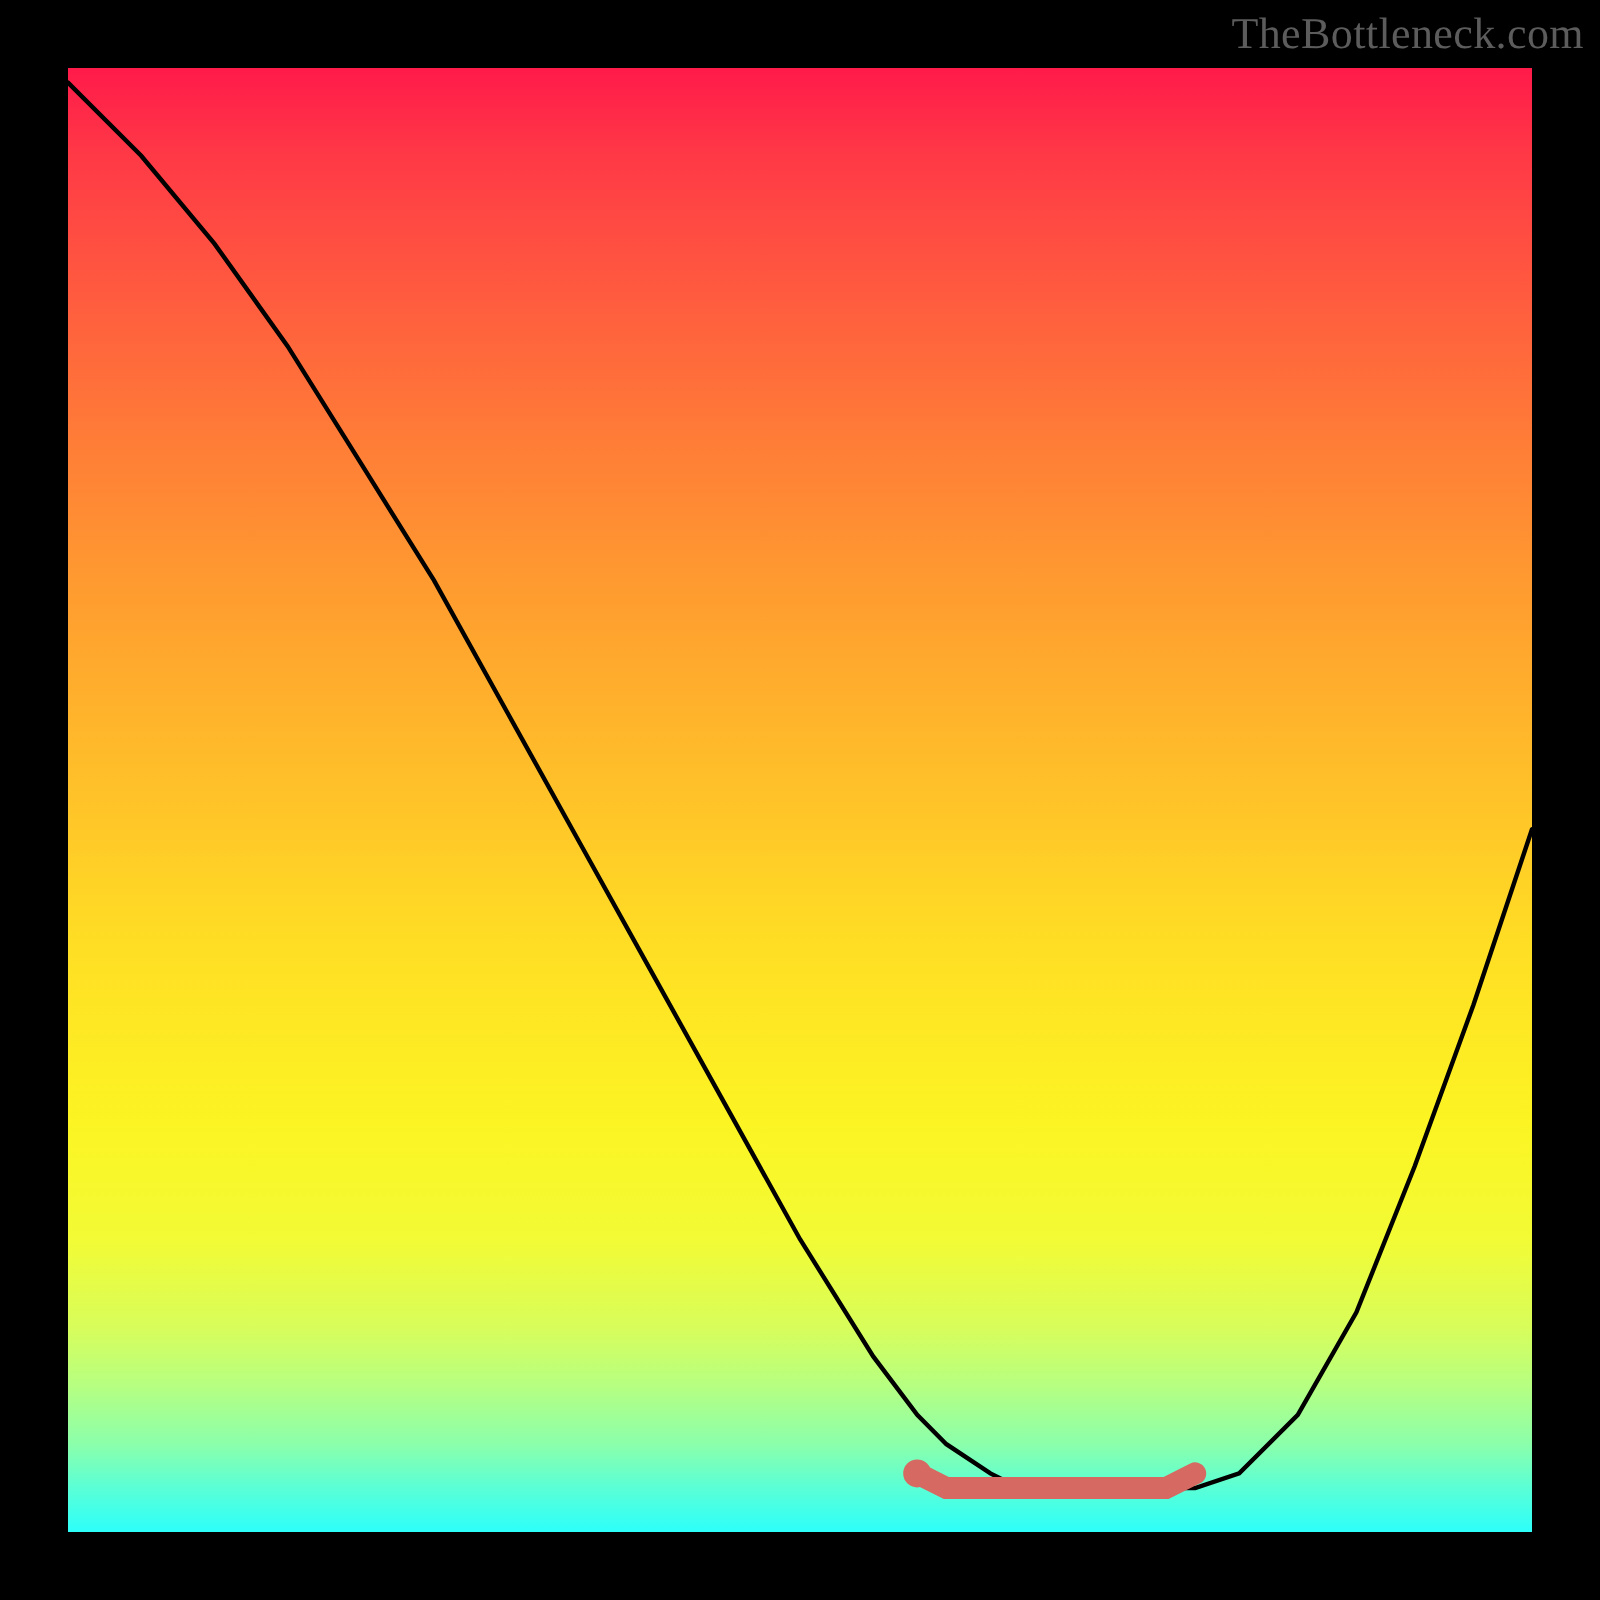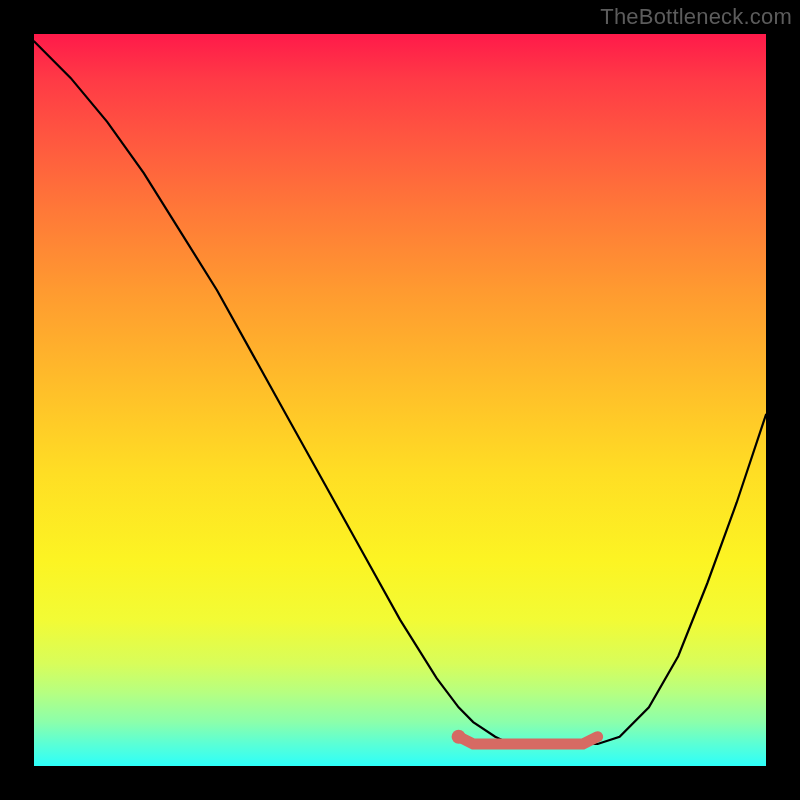--- a/index.html
+++ b/index.html
@@ -13,20 +13,21 @@
   }
   .watermark {
     position: absolute;
     top: 4px;
     right: 8px;
     color: #5c5c5c;
     font-size: 22px;
     font-weight: 500;
     z-index: 10;
     letter-spacing: 0.2px;
+    font-family: Liberation Serif, serif;
   }
   .plot-area {
     position: absolute;
     left: 34px;
     top: 34px;
     width: 732px;
     height: 732px;
     background: linear-gradient(to bottom,
       #ff1a4a 0%,
       #ff3946 6%,

